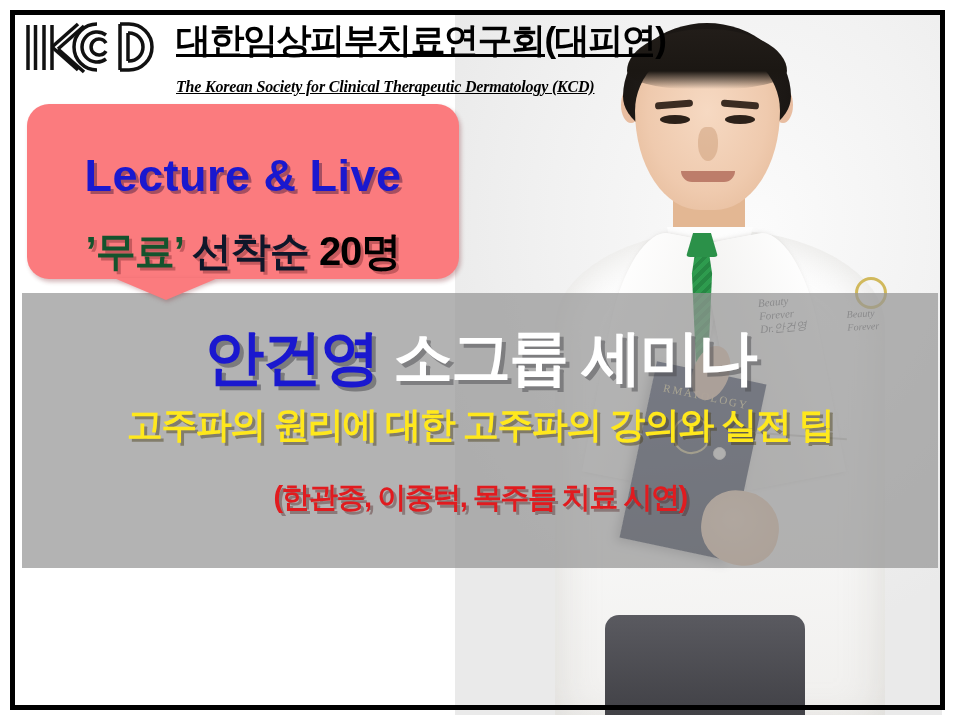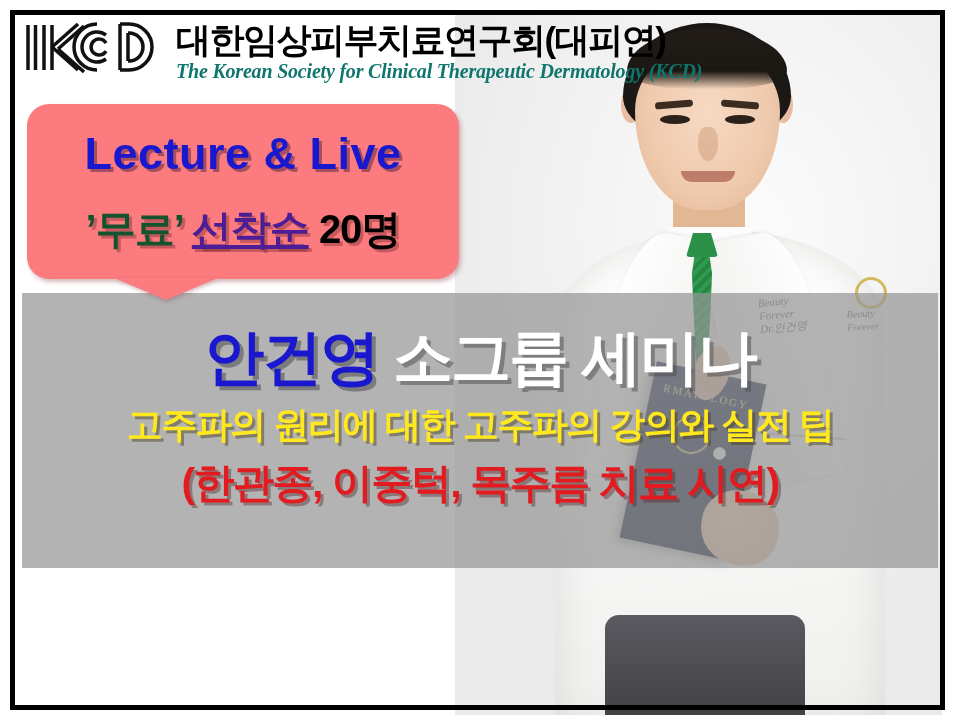--- a/index.html
+++ b/index.html
@@ -138,58 +138,58 @@
     background:linear-gradient(180deg,#5a5a60 0%,#3d3d42 100%);
     border-radius:14px 14px 0 0;
   }
 
   
   .header{
     position:absolute;left:22px;top:18px;height:72px;z-index:5;
     display:flex;align-items:flex-start;
   }
   .kcd-logo{width:142px;height:58px;flex:0 0 auto;}
-  .head-text{margin-left:12px;padding-top:2px;}
+  .head-text{margin-left:12px;padding-top:2px;text-decoration:underline;}
   .head-kr{
     font-size:35px;font-weight:bold;color:#000;letter-spacing:-1.5px;
     line-height:40px;white-space:nowrap;
     font-family:"Liberation Sans","DejaVu Sans",sans-serif;
   }
   .head-en{
     font-family:"Liberation Serif","DejaVu Serif",serif;
-    font-weight:bold;font-style:italic;font-size:20px;color:#0f766e;
+    font-weight:bold;font-style:italic;font-size:16px;color:#000000;
     letter-spacing:-0.2px;line-height:20px;white-space:nowrap;
-    margin-top:1px;
+    margin-top:17px;
   }
 
   
   .bubble{
     position:absolute;left:27px;top:104px;width:432px;height:175px;
     background:#fb7b7e;border-radius:22px;z-index:8;
     box-shadow:2px 3px 4px rgba(120,30,35,.30);
-    display:flex;flex-direction:column;justify-content:center;
+    display:flex;flex-direction:column;justify-content:flex-end;
     align-items:center;
   }
   .bubble-tail{
     position:absolute;left:114px;top:278px;width:0;height:0;z-index:8;
     border-left:52px solid transparent;border-right:52px solid transparent;
     border-top:22px solid #fb7b7e;
     filter:drop-shadow(1px 2px 2px rgba(120,30,35,.28));
   }
   .bub-line1{
     font-size:45px;font-weight:bold;color:#1a18cf;letter-spacing:.5px;
     text-shadow:3px 3px 0 rgba(60,25,60,.45);
     margin:2px 0 22px 0;white-space:nowrap;
   }
   .bub-line2{
     font-size:40px;font-weight:bold;white-space:nowrap;letter-spacing:-1px;
     text-shadow:3px 3px 0 rgba(110,35,40,.38);
   }
   .bub-free{color:#14532d;}
-  .bub-order{color:#4c1d95;text-decoration:underline;}
+  .bub-order{color:#0f172a;}
   .bub-count{color:#000000;}
 
   
   .panel-main{
     position:absolute;left:22px;top:293px;width:916px;height:275px;
     background:rgba(150,150,150,.72);z-index:7;
     display:flex;flex-direction:column;align-items:center;
     justify-content:flex-start;padding-top:28px;box-sizing:border-box;
   }
   .title-row{
@@ -197,23 +197,23 @@
     line-height:74px;margin-bottom:2px;
   }
   .t-name{color:#1a18cf;text-shadow:4px 4px 0 rgba(55,55,60,.45);}
   .t-rest{color:#ffffff;text-shadow:4px 4px 0 rgba(75,75,80,.5);}
   .sub-yellow{
     font-size:36px;font-weight:bold;color:#ffe81c;white-space:nowrap;
     letter-spacing:-1.5px;line-height:48px;
     text-shadow:3px 3px 0 rgba(70,60,20,.45);margin-top:4px;
   }
   .sub-red{
-    font-size:41px;font-weight:bold;color:#e11b1f;white-space:nowrap;
+    font-size:29px;font-weight:bold;color:#e11b1f;white-space:nowrap;
     letter-spacing:-1.5px;line-height:56px;
-    text-shadow:3px 3px 0 rgba(80,35,35,.40);margin-top:6px;
+    text-shadow:3px 3px 0 rgba(80,35,35,.40);margin-top:20px;
   }
 
   
   .panel-info{
     position:absolute;left:22px;top:578px;width:916px;height:122px;
     background:rgba(150,150,150,.72);z-index:7;
     display:flex;flex-direction:column;justify-content:center;
     padding-left:34px;box-sizing:border-box;
   }
   .info-line{

